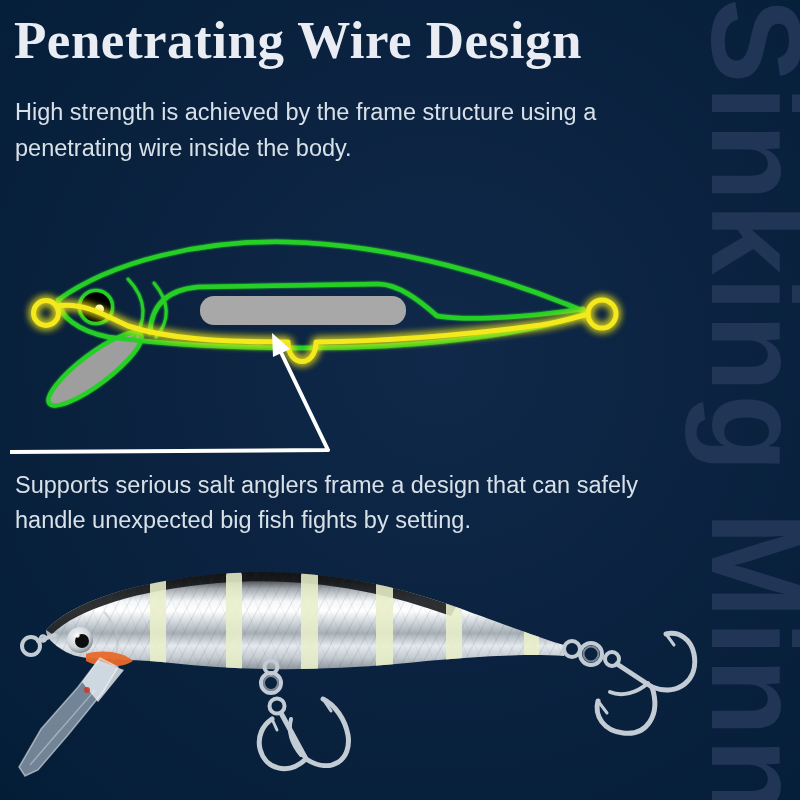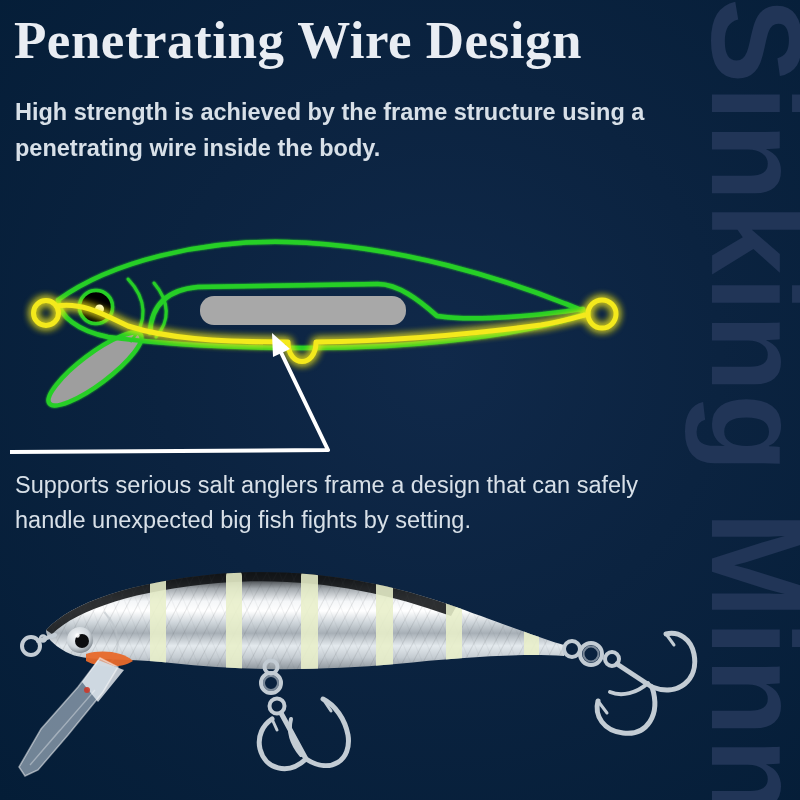--- a/index.html
+++ b/index.html
@@ -8,21 +8,21 @@
        font-family:"Liberation Sans", sans-serif;}
   #stage{position:absolute;inset:0;width:800px;height:800px;overflow:hidden;}
   .watermark{position:absolute;top:-2px;right:-30px;writing-mode:vertical-rl;
        font-family:"Liberation Sans", sans-serif;font-weight:bold;font-size:128px;
        line-height:147px;letter-spacing:2px;color:#213557;white-space:nowrap;
        height:820px;user-select:none;}
   .title{position:absolute;left:14px;top:10px;width:700px;
        font-family:Liberation Serif, serif;font-weight:bold;font-size:53px;
        color:#e9edf3;letter-spacing:0.5px;}
   .subtitle{position:absolute;left:15px;top:94px;max-width:655px;
-       font-size:23.5px;line-height:36px;color:#d8e0e8;font-weight:bold;}
+       font-size:23.5px;line-height:36px;color:#d8e0e8;}
   .callout-text{position:absolute;left:15px;top:468px;max-width:668px;
        font-size:23.5px;line-height:35px;color:#d8e0e8;}
   svg{position:absolute;left:0;top:0;}
   .thin{stroke-width:3;}
 </style>
 </head>
 <body>
 
 <div id="stage">
 

